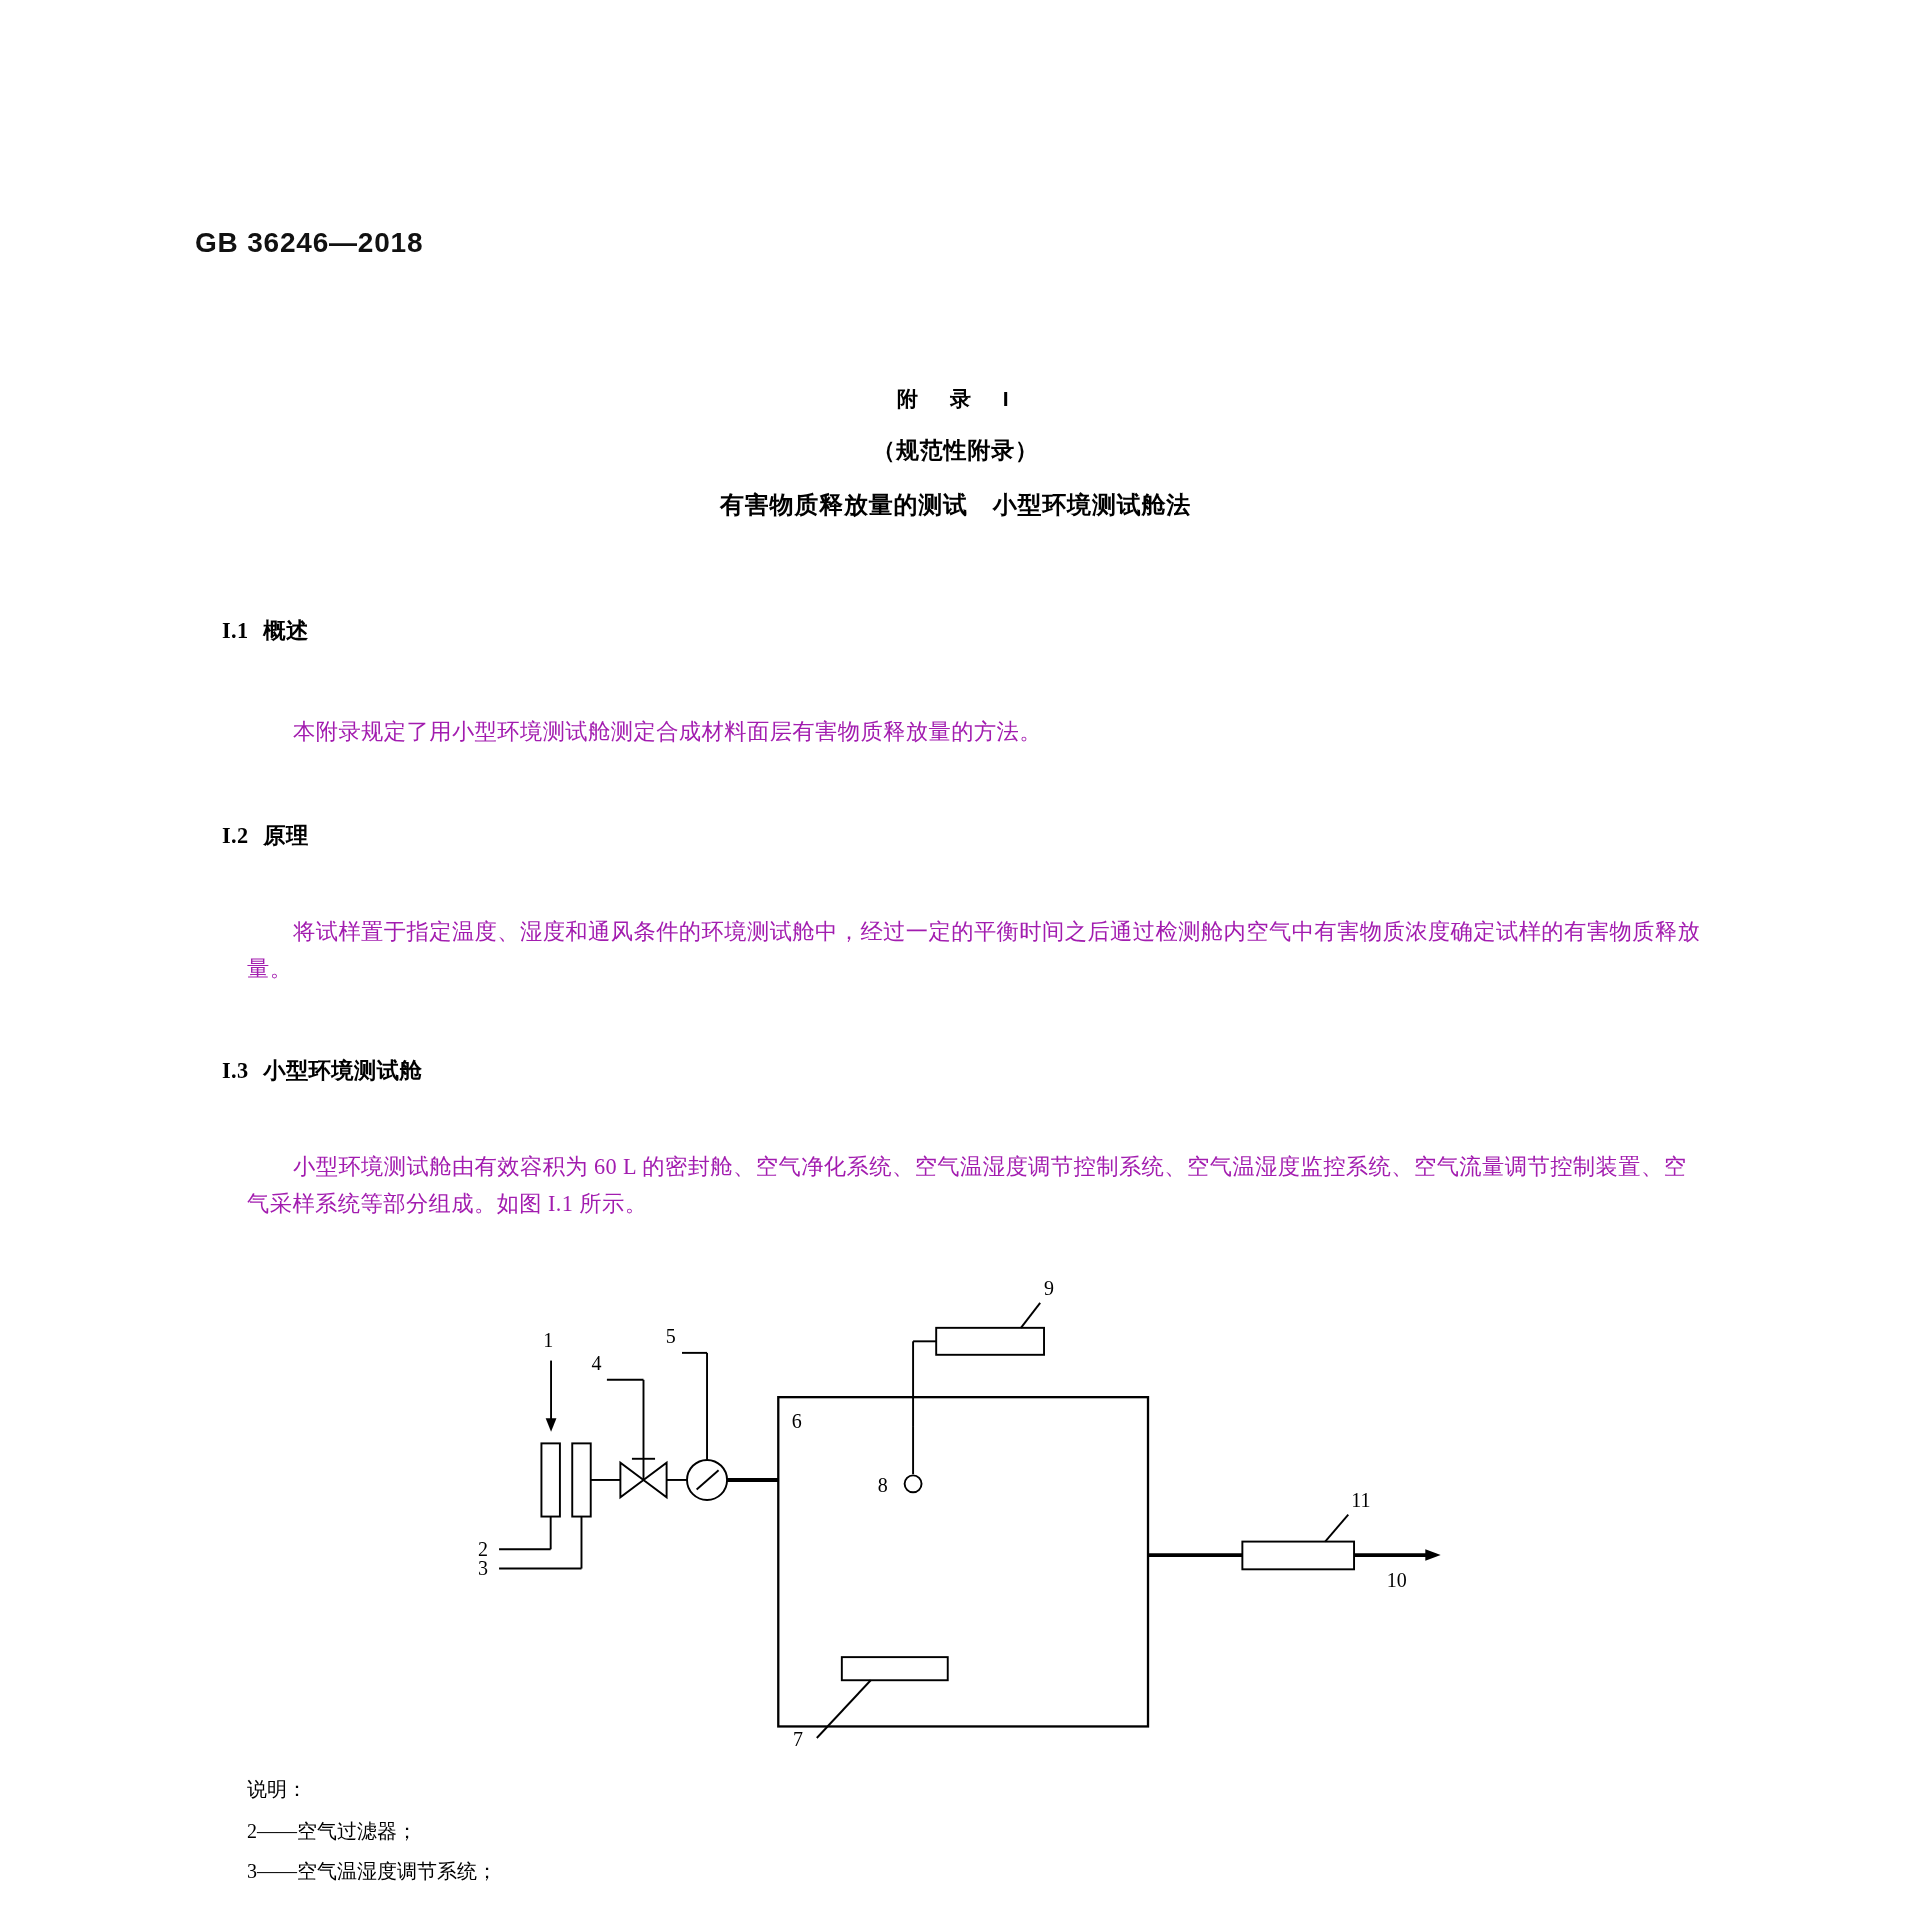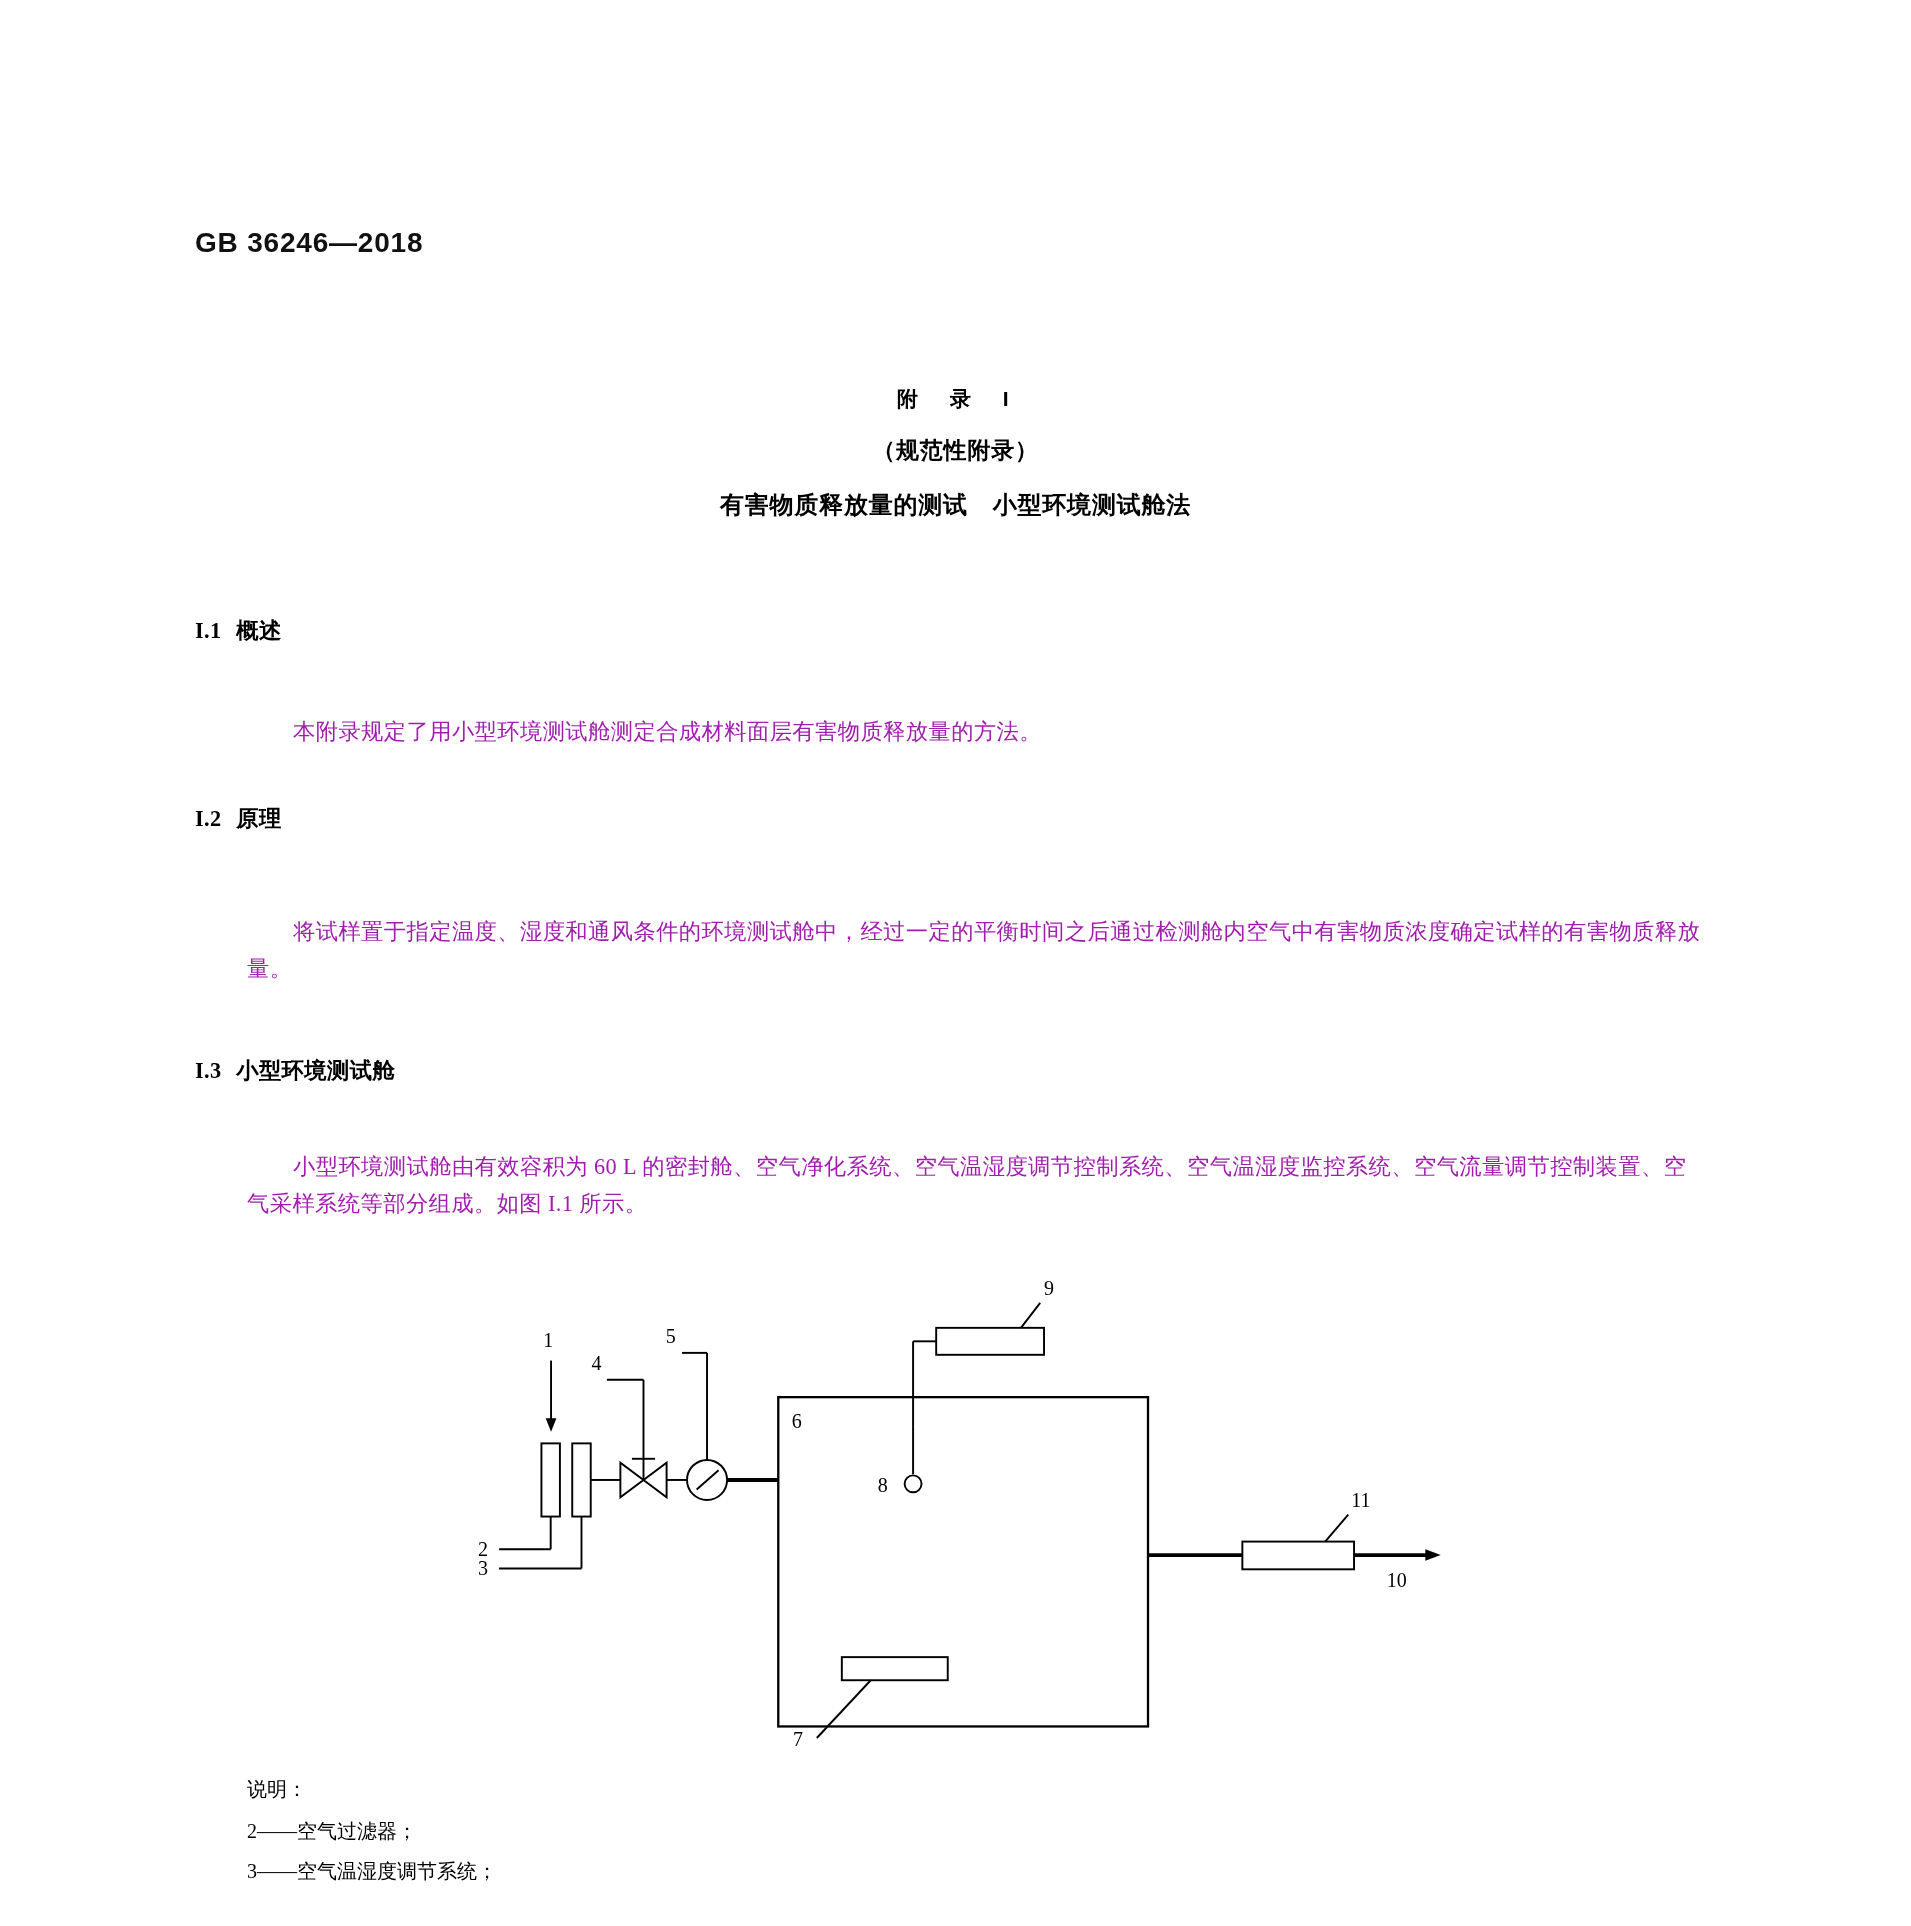--- a/index.html
+++ b/index.html
@@ -73,20 +73,21 @@
     font-weight: bold;
     font-size: 22.3px;
     letter-spacing: 0.4px;
     white-space: nowrap;
   }
   .sec-num {
     font-family: "Liberation Serif", serif;
     font-weight: bold;
     font-size: 22.3px;
     margin-right: 14.6px;
+    margin-left: 27px;
   }
   
   .para {
     position: absolute;
     font-family: "Liberation Serif", serif;
     font-size: 22.3px;
     line-height: 37px;
     letter-spacing: 0.4px;
     color: #a21caf;
   }
@@ -131,21 +132,21 @@
 
   <div class="appendix-title">附　录　I</div>
   <div class="appendix-sub">（规范性附录）</div>
   <div class="appendix-name">有害物质释放量的测试　小型环境测试舱法</div>
 
   <div class="sec-h" style="left:195px; top:616px;">
     <span class="sec-num">I.1</span><span>概述</span>
   </div>
   <div class="para indent" style="left:247px; top:713px; width:1456px;">本附录规定了用小型环境测试舱测定合成材料面层有害物质释放量的方法。</div>
 
-  <div class="sec-h" style="left:195px; top:804px;">
+  <div class="sec-h" style="left:195px; top:821px;">
     <span class="sec-num">I.2</span><span>原理</span>
   </div>
   <div class="para indent" style="left:247px; top:913px; width:1456px;">将试样置于指定温度、湿度和通风条件的环境测试舱中，经过一定的平衡时间之后通过检测舱内空气中有害物质浓度确定试样的有害物质释放量。</div>
 
   <div class="sec-h" style="left:195px; top:1056px;">
     <span class="sec-num">I.3</span><span>小型环境测试舱</span>
   </div>
   <div class="para indent" style="left:247px; top:1148px; width:1456px;">小型环境测试舱由有效容积为 60 L 的密封舱、空气净化系统、空气温湿度调节控制系统、空气温湿度监控系统、空气流量调节控制装置、空气采样系统等部分组成。如图 I.1 所示。</div>
 
   <div class="figure-wrap">

